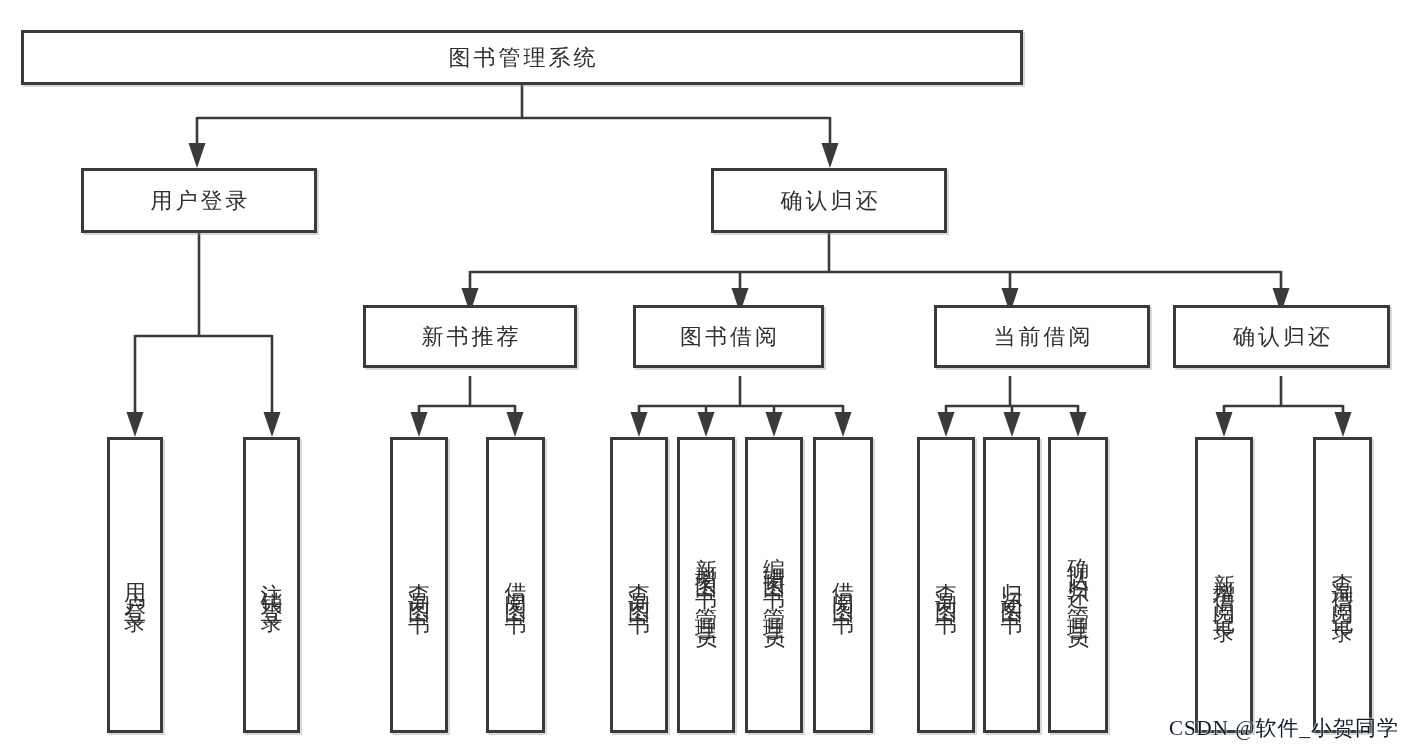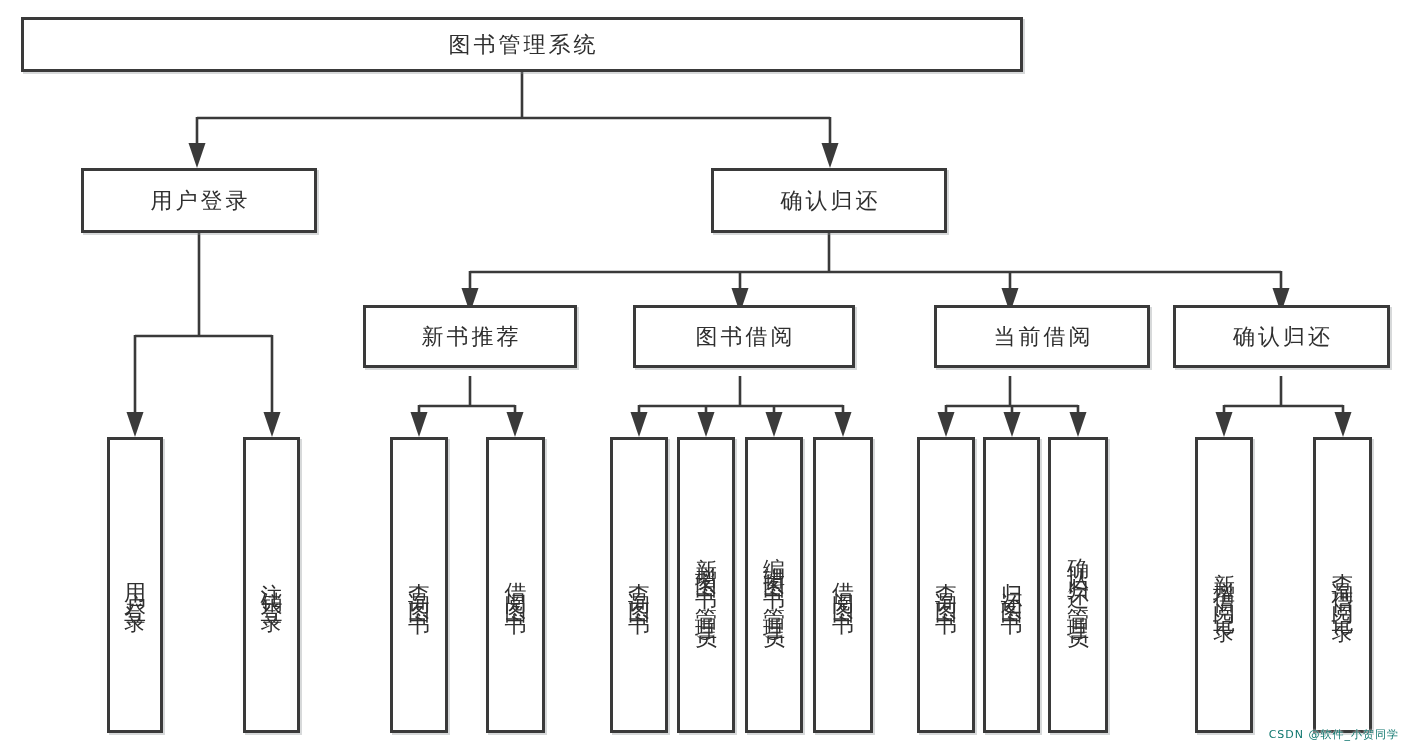--- a/index.html
+++ b/index.html
@@ -30,26 +30,26 @@
     white-space:nowrap;
   }
   .v-label{
     writing-mode:vertical-rl;
     text-orientation:mixed;
     font-size:22px;
     letter-spacing:10px;
     line-height:1;
   }
   
-  .n-root          {left:21px;  top:17px;  width:1002px; height:55px;}
+  .n-root          {left:21px;  top:30px;  width:1002px; height:55px;}
   .n-user-login-grp{left:81px;  top:168px; width:236px;  height:65px;}
   .n-book-mgmt     {left:711px; top:168px; width:236px;  height:65px;}
   .lvl3{top:305px;height:63px;}
   .n-new-book      {left:363px;  width:214px;}
-  .n-book-borrow   {left:633px;  width:222px;}
+  .n-book-borrow   {left:633px;  width:191px;}
   .n-current-borrow{left:902px;  width:216px;margin-left:32px;}
   .n-borrow-record {left:1173px; width:217px;}
   .leaf{top:437px;height:296px;}
   .n-leaf-1 {left:107px;  width:56px;}
   .n-leaf-2 {left:243px;  width:57px;}
   .n-leaf-3 {left:390px;  width:58px;}
   .n-leaf-4 {left:486px;  width:59px;}
   .n-leaf-5 {left:610px;  width:58px;}
   .n-leaf-6 {left:677px;  width:58px;}
   .n-leaf-7 {left:745px;  width:58px;}
@@ -57,25 +57,26 @@
   .n-leaf-9 {left:917px;  width:58px;}
   .n-leaf-10{left:983px;  width:57px;}
   .n-leaf-11{left:1048px; width:60px;}
   .n-leaf-12{left:1195px; width:58px;}
   .n-leaf-13{left:1313px; width:59px;}
   .watermark{
     position:absolute;
     right:6px;
     bottom:5px;
     z-index:5;
-    font-size:11px;
+    font-size:21px;
     letter-spacing:1px;
-    color:#0f766e;
+    color:#0f172a;
     text-shadow:0 0 2px #ffffff,0 0 2px #ffffff;
     white-space:nowrap;
+    font-family:Liberation Serif, serif;
   }
   .cline{stroke:#3a3a3a;stroke-width:2.6;fill:none;}
   .ahead{fill:#3a3a3a;stroke:none;}
 </style>
 </head>
 <body>
 
 <div id="canvas">
 
   <svg id="connector-layer" width="1405" height="747" viewBox="0 0 1405 747" aria-hidden="true">

